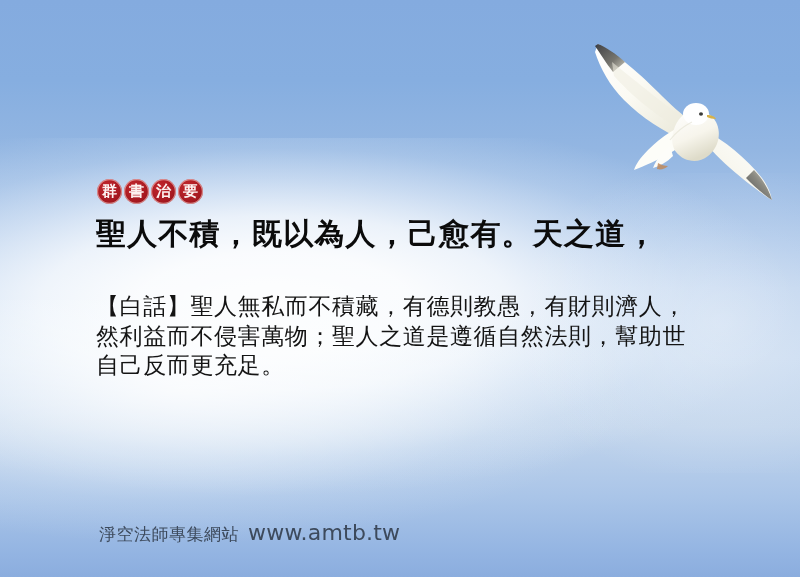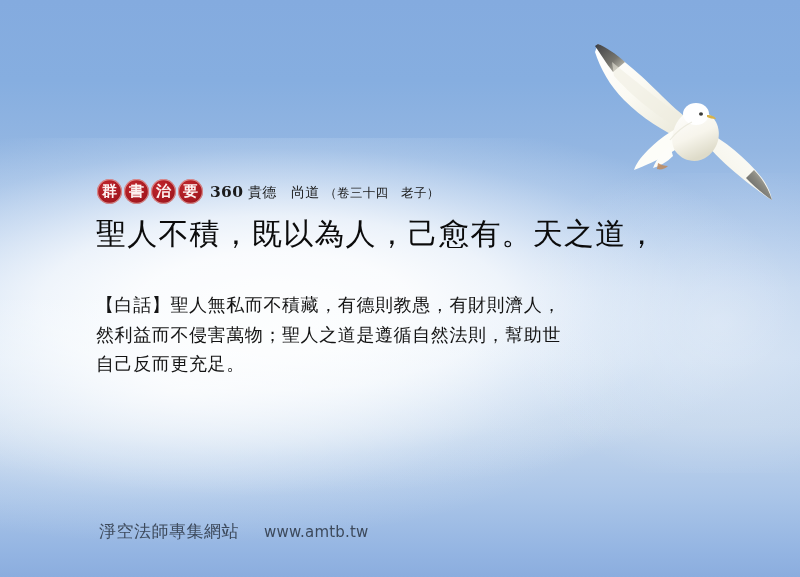--- a/index.html
+++ b/index.html
@@ -125,57 +125,57 @@
   .ref .num { font-size: 15.5px; font-weight: 600; }
   .ref .chap { font-size: 12.5px; }
 
   #quote {
     position: absolute;
     left: 96px;
     top: 214px;
     width: 640px;
     font-family: "DejaVu Serif", "Liberation Serif", serif;
     font-size: 30px;
-    font-weight: 400;
+    font-weight: 700;
     color: #0b0b0b;
     line-height: 39px;
     letter-spacing: 1.2px;
   }
   #quote .qline { display: block; white-space: nowrap; }
 
   #exposition {
     position: absolute;
     left: 96px;
     top: 292px;
     width: 620px;
-    font-family: Liberation Mono, monospace;
-    font-size: 18px;
+    font-family: Liberation Sans, sans-serif;
+    font-size: 23px;
     color: #141414;
     line-height: 29.5px;
     letter-spacing: 0.6px;
   }
   #exposition .eline { display: block; white-space: nowrap; }
 
   #footer {
     position: absolute;
     left: 99px;
     top: 520px;
     display: flex;
     align-items: baseline;
-    gap: 25px;
+    gap: 9px;
     color: #3d4a5c;
   }
   #footer .fcn {
     font-family: "DejaVu Serif", "Liberation Serif", serif;
     font-size: 17px;
     letter-spacing: 0.5px;
   }
   #footer .furl {
     font-family: "DejaVu Sans", "Liberation Sans", sans-serif;
-    font-size: 15px;
+    font-size: 22px;
     letter-spacing: 0.2px;
   }
 </style>
 </head>
 <body>
 
 <div id="card">
 
   <div id="haze-main"></div>
   <div id="haze-low"></div>
@@ -234,25 +234,20 @@
 
   <div id="content">
 
     <div class="headline">
       <div class="seal-row">
         <div class="seal">群</div>
         <div class="seal">書</div>
         <div class="seal">治</div>
         <div class="seal">要</div>
       </div>
-      <div class="ref">
-        <span class="num">360</span>
-        <span class="topic">貴德　尚道</span>
-        <span class="chap">（卷三十四　老子）</span>
-      </div>
     </div>
 
     <div id="quote">
       <span class="qline">聖人不積，既以為人，己愈有。天之道，</span>
     </div>
 
     <div id="exposition">
       <span class="eline">【白話】聖人無私而不積藏，有德則教愚，有財則濟人，</span>
       <span class="eline">然利益而不侵害萬物；聖人之道是遵循自然法則，幫助世</span>
       <span class="eline">自己反而更充足。</span>

